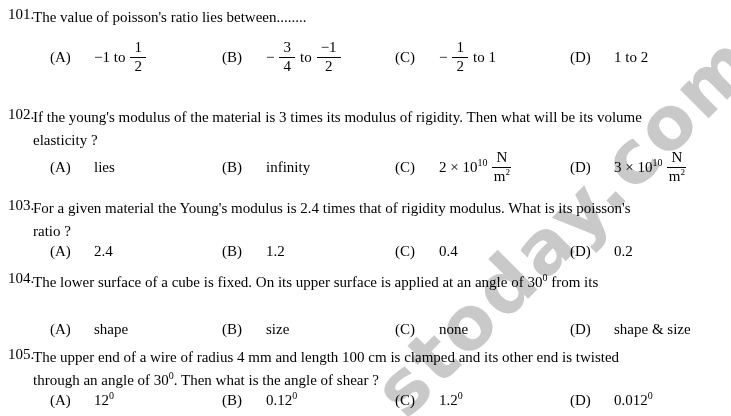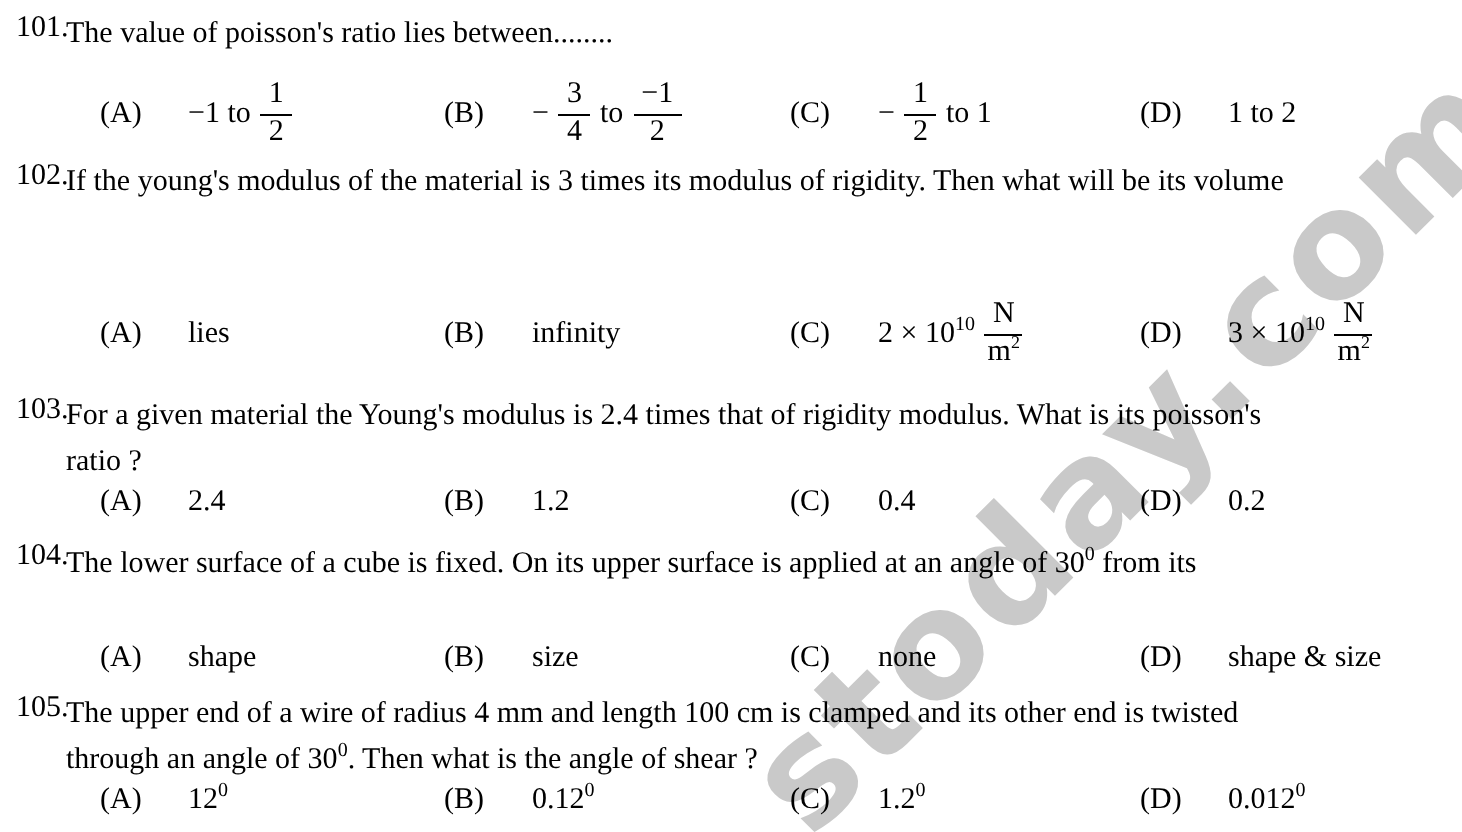--- a/index.html
+++ b/index.html
@@ -86,23 +86,24 @@
           </span>
         <span>to  1</span>
       </span>
     </div>
     <div class="opt optD">
       <span class="olabel">(D)</span>
       <span class="oval">1 to 2</span>
     </div>
   </div>
 
-  <div class="q" style="top:80px">
+  <div class="q" style="top:106px">
     <span class="qnum">102.</span>
     <div class="qline">If the young's modulus of the material is 3 times its modulus of rigidity. Then what will be its volume</div>
+    <div class="qline">elasticity ?</div>
   </div>
   <div class="opts" style="top:144px;height:46px">
     <div class="opt optA">
       <span class="olabel">(A)</span>
       <span class="oval">lies</span>
     </div>
     <div class="opt optB">
       <span class="olabel">(B)</span>
       <span class="oval">infinity</span>
     </div>

